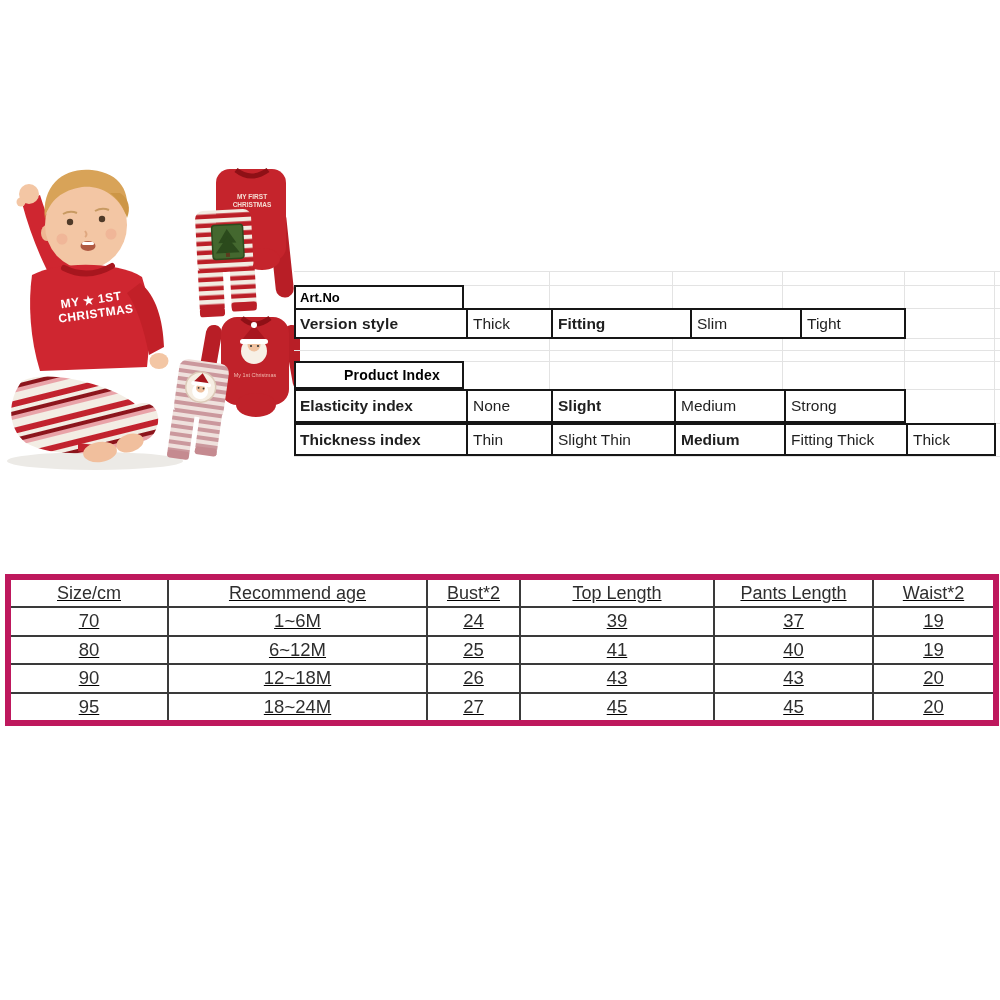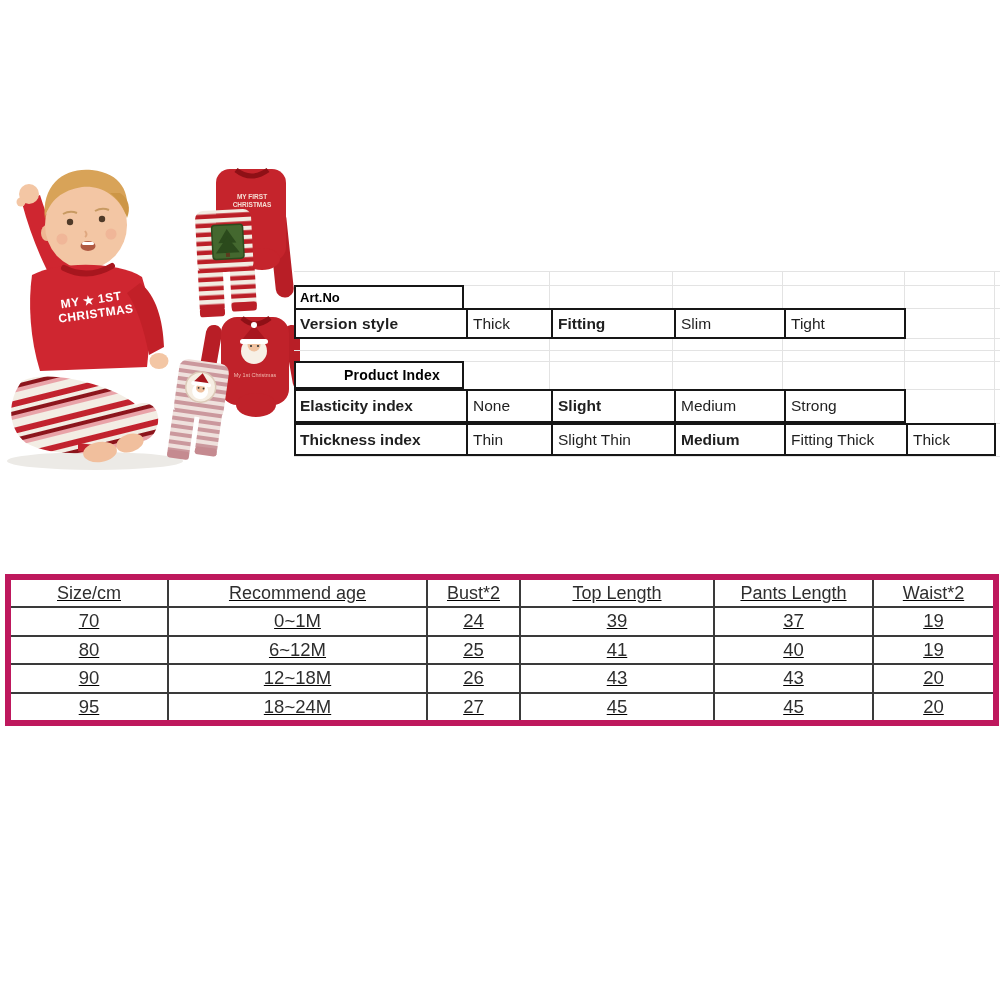--- a/index.html
+++ b/index.html
@@ -169,21 +169,21 @@
   <div class="gl-v" style="left:378px;"></div>
   <div class="gl-v" style="left:488px;"></div>
   <div class="gl-v" style="left:610px;"></div>
   <div class="gl-v" style="left:700px;"></div>
 
   <div class="spec-box artno" style="left:0;top:14px;width:170px;height:25px;">Art.No</div>
 
   <div class="spec-row" style="left:0;top:37px;width:612px;height:31px;">
     <div class="cell lab-lg" style="width:170px;">Version style</div>
     <div class="cell" style="width:85px;">Thick</div>
-    <div class="cell hl" style="width:123px;">Fitting</div>
+    <div class="cell hl" style="width:139px;">Fitting</div>
     <div class="cell" style="width:110px;">Slim</div>
     <div class="cell flex1">Tight</div>
   </div>
 
   <div class="spec-box prodidx" style="left:0;top:90px;width:170px;height:28px;">Product Index</div>
 
   <div class="spec-row" style="left:0;top:118px;width:612px;height:34px;">
     <div class="cell lab-md" style="width:170px;">Elasticity index</div>
     <div class="cell" style="width:85px;">None</div>
     <div class="cell hl" style="width:123px;text-align:center;">Slight</div>
@@ -217,21 +217,21 @@
         <th>Recommend age</th>
         <th>Bust*2</th>
         <th>Top Length</th>
         <th>Pants Length</th>
         <th>Waist*2</th>
       </tr>
     </thead>
     <tbody>
       <tr>
         <td>70</td>
-        <td>0~1M</td>
+        <td>1~6M</td>
         <td>24</td>
         <td>39</td>
         <td>37</td>
         <td>19</td>
       </tr>
       <tr>
         <td>80</td>
         <td>6~12M</td>
         <td>25</td>
         <td>41</td>

